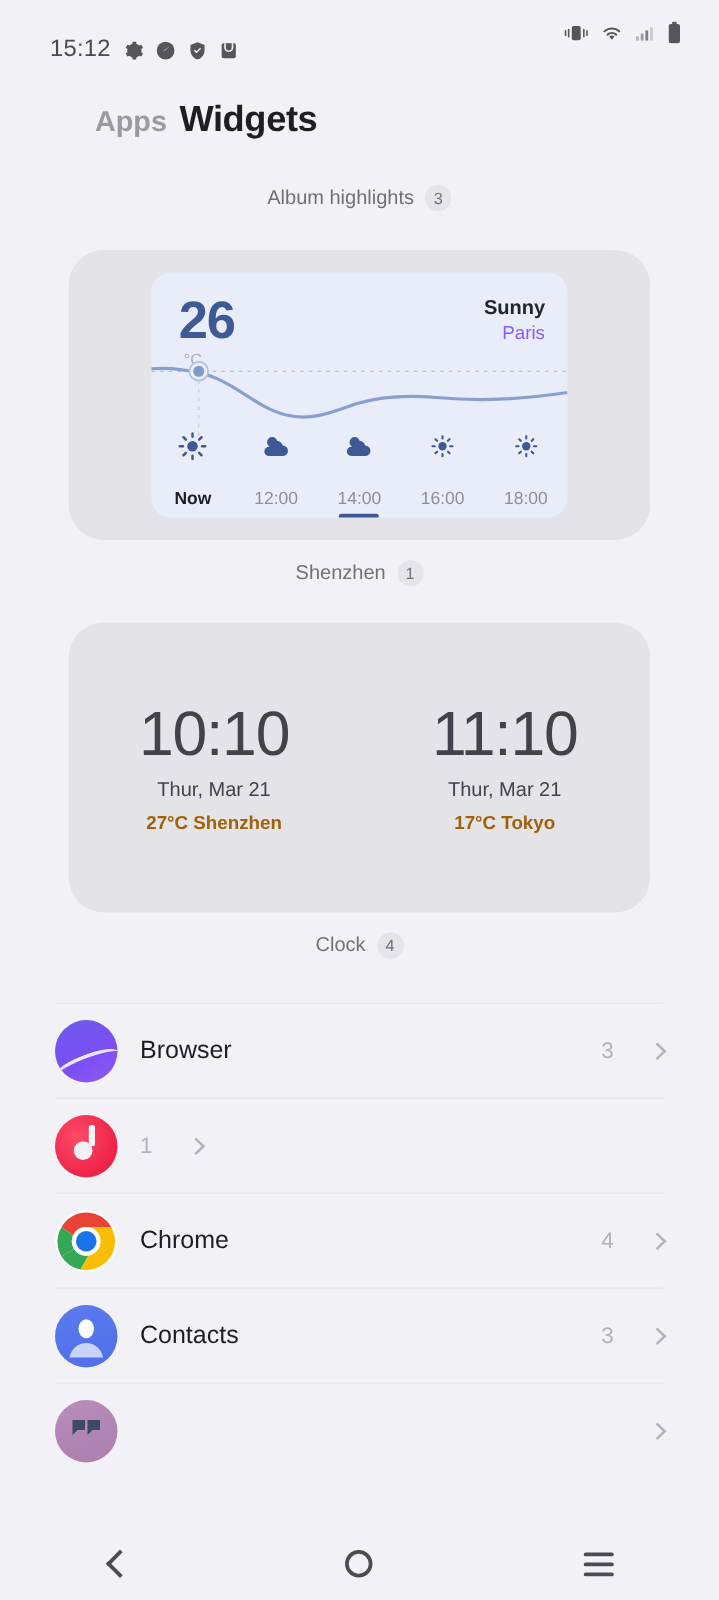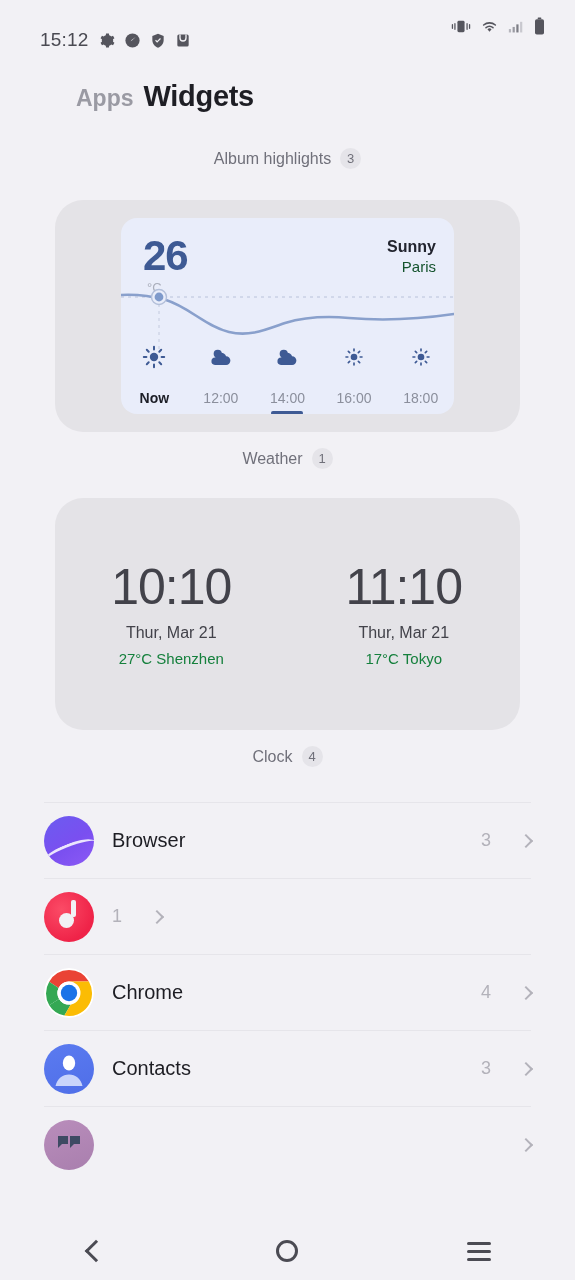--- a/index.html
+++ b/index.html
@@ -52,21 +52,21 @@
 
   .weather-card {
     position:absolute; left:66px; top:18px; width:333px; height:196px;
     background:#e9edfa; border-radius:16px; overflow:hidden;
   }
   .w-temp { position:absolute; left:22px; top:17px; display:flex; align-items:flex-start;flex-direction:column; }
   .w-temp-num { font-size:42px; font-weight:700; color:#3e5a94; line-height:1; letter-spacing:-1px; }
   .w-temp-unit { font-size:13px; color:#a9adba; margin-left:4px; margin-top:3px; }
   .w-cond { position:absolute; right:18px; top:20px; text-align:right; }
   .w-cond-main { font-size:16px; font-weight:700; color:#22242e; }
-  .w-cond-city { font-size:15px; color:#14532d; margin-top:2px; }
+  .w-cond-city { font-size:15px; color:#8b5cf6; margin-top:2px; }
 
   .w-chart { position:absolute; left:0; top:62px; width:333px; height:72px; }
 
   .w-hours {
     position:absolute; left:0; right:0; bottom:8px; height:62px;
     display:flex; align-items:flex-end;
   }
   .w-hour { flex:1; display:flex; flex-direction:column; align-items:center; position:relative; }
   .w-hour-ico { height:26px; display:flex; align-items:center; justify-content:center; }
   .w-hour-lbl { font-size:14px; color:#8b8f9c; margin-top:20px; }
@@ -75,21 +75,21 @@
     position:absolute; bottom:-9px; width:32px; height:4px;
     border-radius:2px; background:#3e5a94;
   }
 
   
   #clock-shell { top:498px; height:232px; }
   .clock-row { position:absolute; inset:0; display:flex; }
   .clock-col { flex:1; display:flex; flex-direction:column; align-items:center; justify-content:center; }
   .clk-time { font-size:50px; color:#42424a; font-weight:400; letter-spacing:-1px; line-height:1.05; }
   .clk-date { font-size:16px; color:#42424a; margin-top:11px; }
-  .clk-meta { font-size:15px; color:#15803d; margin-top:8px; }
+  .clk-meta { font-size:15px; color:#a16207; margin-top:8px;font-weight:bold; }
 
   
   .applist { position:absolute; left:0; right:0; top:802px; bottom:58px; overflow:hidden; }
   .app-row {
     position:relative; height:76px; margin:0 44px;
     display:flex; align-items:center; gap:18px;
     border-top:1px solid #e6e5ea;
   }
   .app-row:first-child { border-top:1px solid #e6e5ea; }
   .app-ico { width:50px; height:50px; flex:0 0 50px; border-radius:50%; position:relative; overflow:hidden; }
@@ -258,21 +258,21 @@
               <path d="M12 2.4v2.2M12 19.4v2.2M2.4 12h2.2M19.4 12h2.2M5.2 5.2l1.6 1.6M17.2 17.2l1.6 1.6M18.8 5.2l-1.6 1.6M6.8 17.2l-1.6 1.6"></path>
             </svg>
           </span>
           <span class="w-hour-lbl">18:00</span>
         </div>
       </div>
     </div>
   </div>
 
   <div class="caption" id="cap-weather">
-    <span>Weather</span>
+    <span>Shenzhen</span>
     <span class="cap-badge">1</span>
   </div>
 
   <div class="widget-shell" id="clock-shell">
     <div class="clock-row">
       <div class="clock-col">
         <div class="clk-time">10:10</div>
         <div class="clk-date">Thur,  Mar 21</div>
         <div class="clk-meta">27°C  Shenzhen</div>
       </div>

